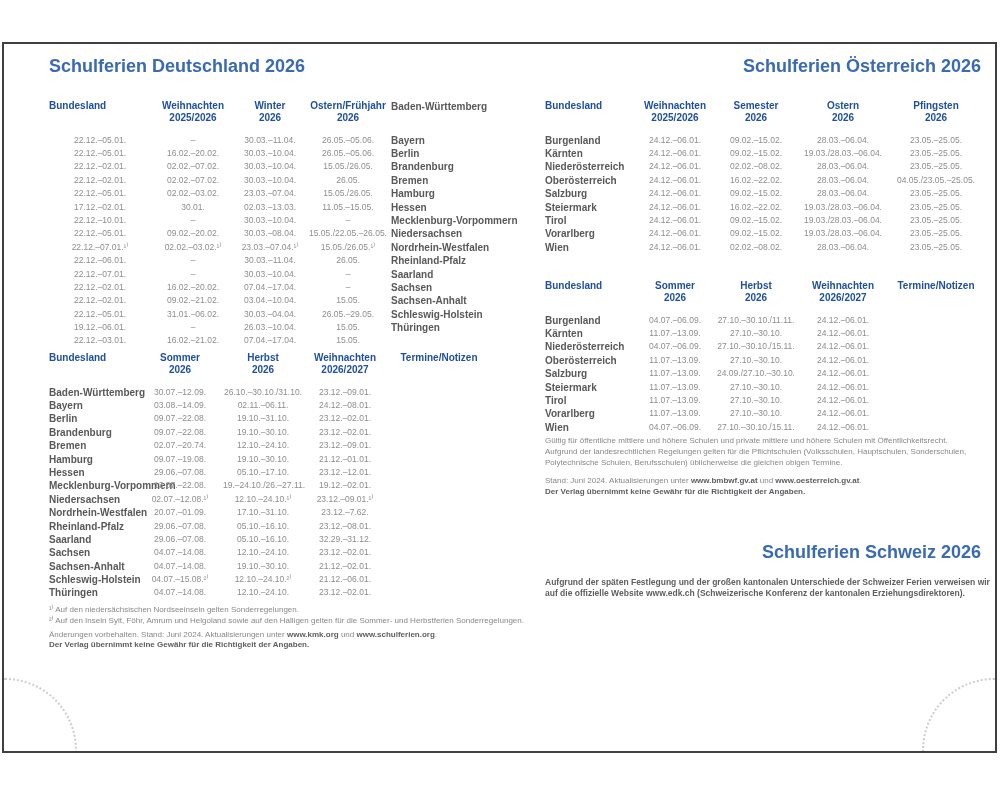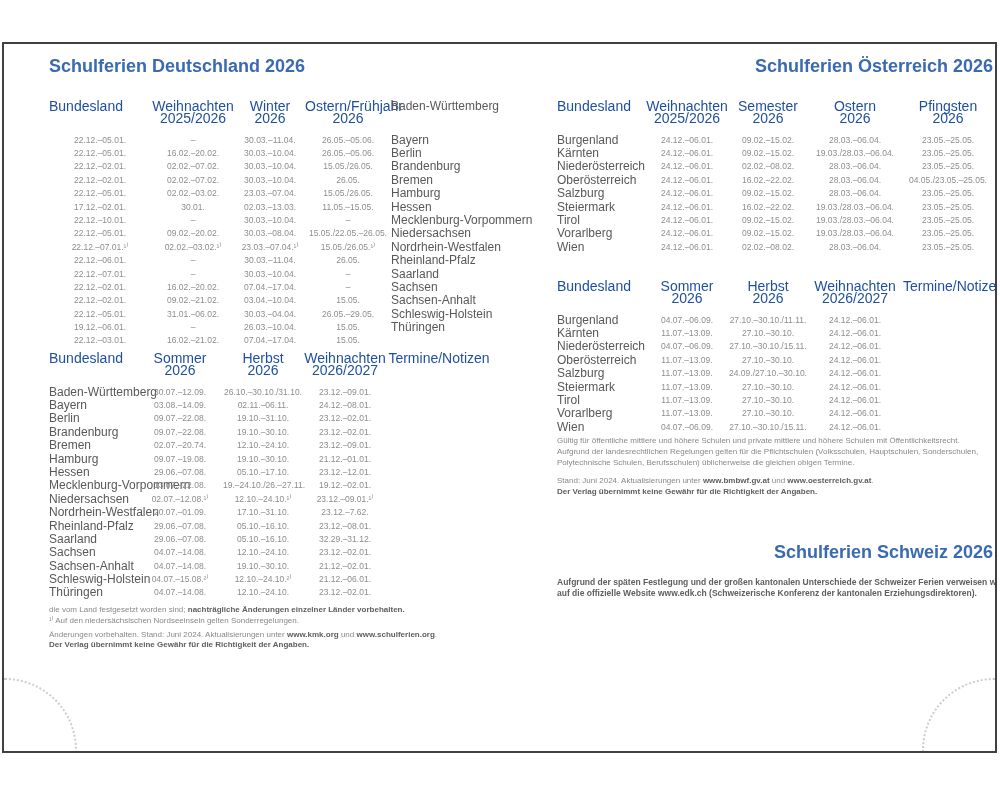--- a/index.html
+++ b/index.html
@@ -3,30 +3,30 @@
 <meta charset="utf-8">
 <style>
   html,body{margin:0;padding:0;background:#ffffff;}
   body{width:1000px;height:800px;position:relative;font-family:"Liberation Sans",sans-serif;-webkit-font-smoothing:antialiased;}
   .sheet{position:absolute;left:2px;top:42px;width:991px;height:707px;background:#ffffff;border:2px solid #404040;overflow:hidden;}
   .arc{position:absolute;width:140px;height:140px;border:2px dotted #cccccc;border-radius:50%;}
   .arc-left{left:-71px;bottom:-71px;}
   .arc-right{right:-71px;bottom:-71px;}
   .col{position:absolute;top:0;height:100%;}
   .col-left{left:45px;width:442px;}
-  .col-right{left:553px;width:436px;}
+  .col-right{left:541px;width:436px;}
   .page-title{position:absolute;font-size:18px;font-weight:bold;color:#3a6ab2;white-space:nowrap;}
   .t-right{right:0;text-align:right;}
   .holiday-table{position:absolute;display:grid;}
   .ger-t1{grid-template-columns:102px 84px 70px 86px 100px;}
   .ger-t2{grid-template-columns:88px 86px 80px 84px 104px;}
   .aut-t{grid-template-columns:88px 84px 78px 96px 90px;}
-  .th{font-size:14px;font-weight:normal;color:#1e4f9f;line-height:12.3px;text-align:center;white-space:pre-line;padding-bottom:9px;}
+  .th{font-size:10px;font-weight:bold;color:#1e4f9f;line-height:12.3px;text-align:center;white-space:pre-line;padding-bottom:9px;}
   .th.first{text-align:left;}
-  .tl{font-size:12px;font-weight:normal;color:#58585a;height:13.4px;line-height:13.4px;white-space:nowrap;}
+  .tl{font-size:10px;font-weight:bold;color:#58585a;height:13.4px;line-height:13.4px;white-space:nowrap;}
   .td{font-size:8.5px;color:#8d8d90;height:13.4px;line-height:13.4px;text-align:center;white-space:nowrap;}
   .notes{position:absolute;width:470px;}
   .notes p{margin:0;font-size:8px;line-height:10.8px;color:#87888b;white-space:nowrap;}
   .notes .b{font-weight:bold;color:#5d5e61;}
   .ger-notes p:nth-child(3){margin-top:3px;}
   .ger-notes p:nth-child(5){margin-top:3px;}
   .aut-notes p:nth-child(4){margin-top:8px;}
   .swiss-note p{font-size:8.5px;line-height:11px;}
 </style>
 </head>
@@ -209,22 +209,22 @@
         <div class="td">12.10.–24.10.²⁾</div>
         <div class="td">21.12.–06.01.</div>
         <div class="td"></div>
         <div class="tl">Thüringen</div>
         <div class="td">04.07.–14.08.</div>
         <div class="td">12.10.–24.10.</div>
         <div class="td">23.12.–02.01.</div>
         <div class="td"></div>
       </div>
     <div class="notes ger-notes" style="top:561px;">
-        <p><span>die vom Land festgesetzt worden sind; </span><span class="b">nachträgliche Änderungen einzelner Länder vorbehalten.</span></p>
         <p><span>¹⁾ Auf den niedersächsischen Nordseeinseln gelten Sonderregelungen.</span></p>
+        <p><span>²⁾ Auf den Inseln Sylt, Föhr, Amrum und Helgoland sowie auf den Halligen gelten für die Sommer- und Herbstferien Sonderregelungen.</span></p>
         <p><span>Änderungen vorbehalten. Stand: Juni 2024. Aktualisierungen unter </span><span class="b">www.kmk.org</span><span> und </span><span class="b">www.schulferien.org</span><span>.</span></p>
         <p><span class="b">Der Verlag übernimmt keine Gewähr für die Richtigkeit der Angaben.</span></p>
       </div>
   </div>
 
   <div class="col col-right">
     <div class="page-title t-right" style="top:12px;">Schulferien Österreich 2026</div>
     <div class="holiday-table aut-t" style="top:56px;">
         <div class="th first">Bundesland</div>
         <div class="th">Weihnachten

